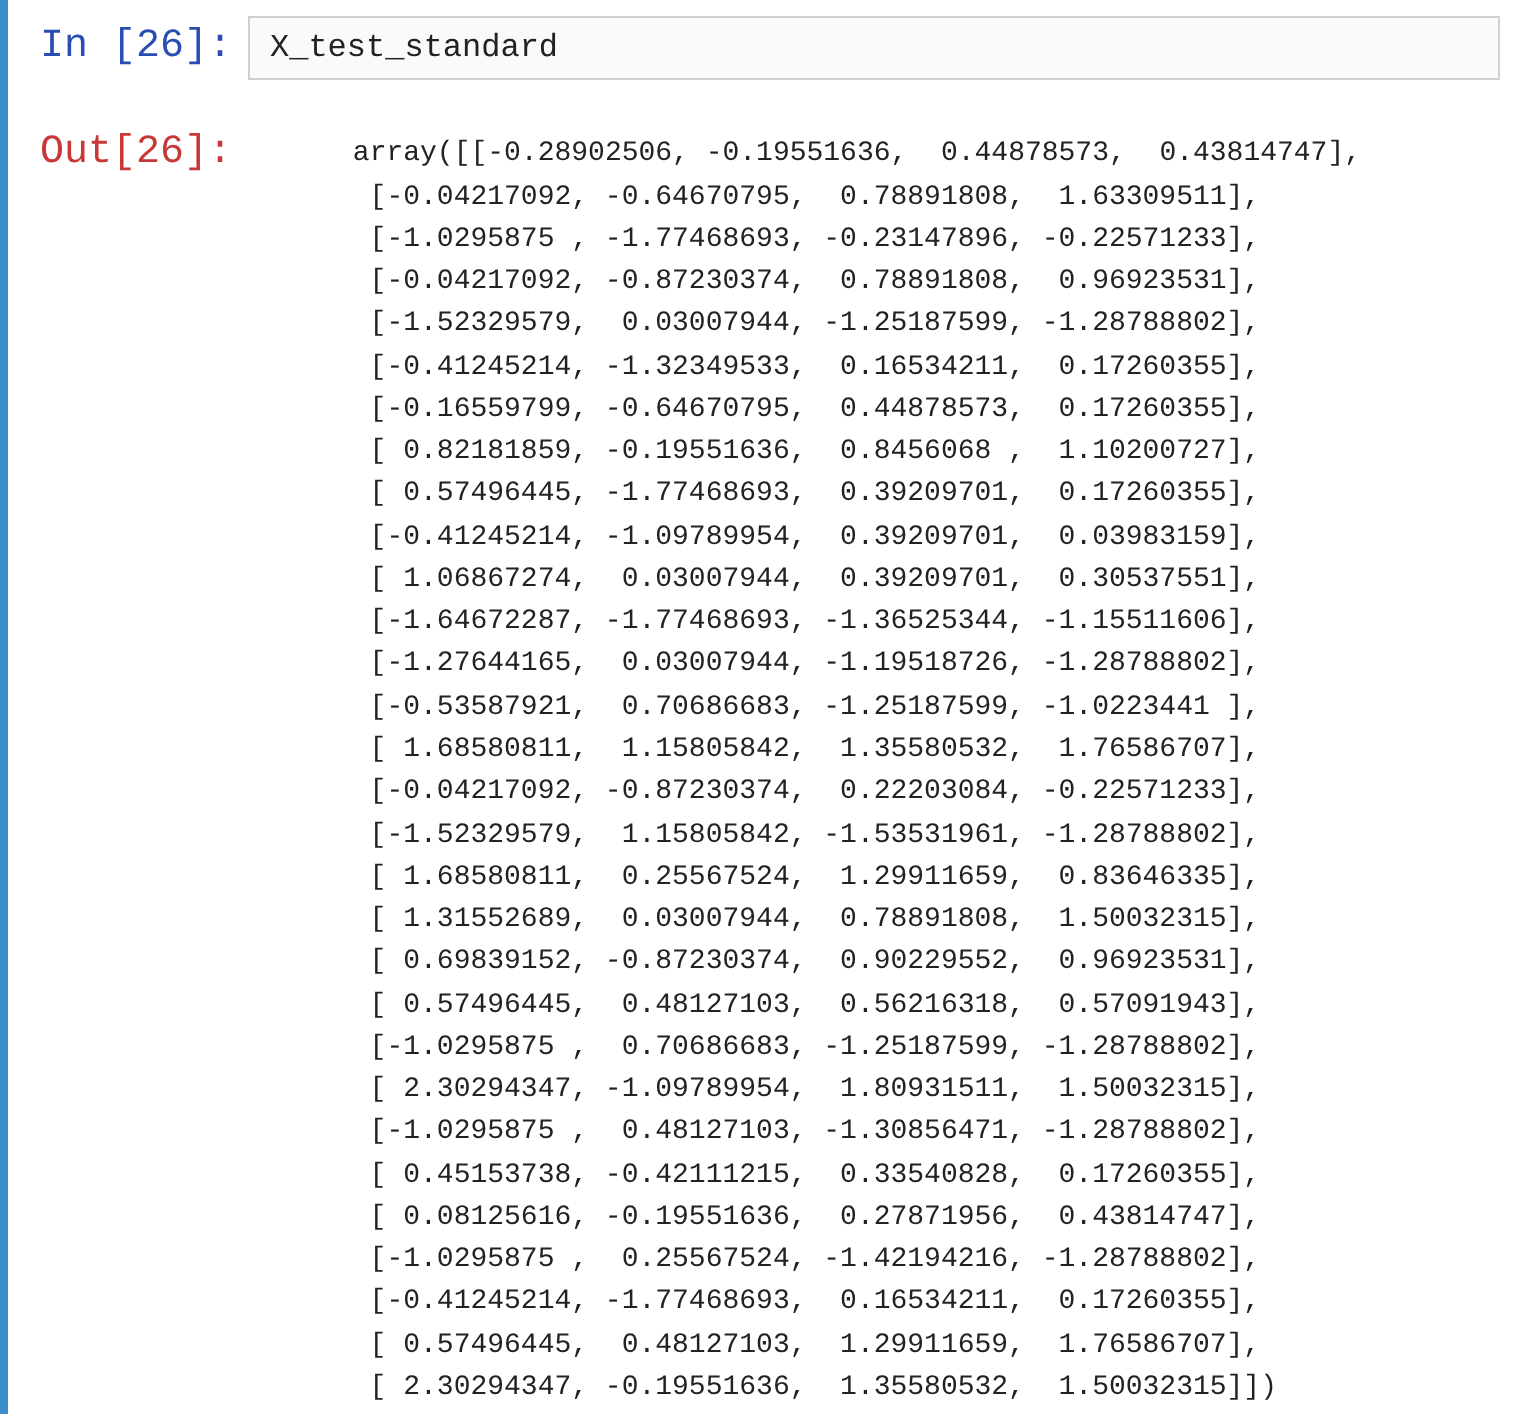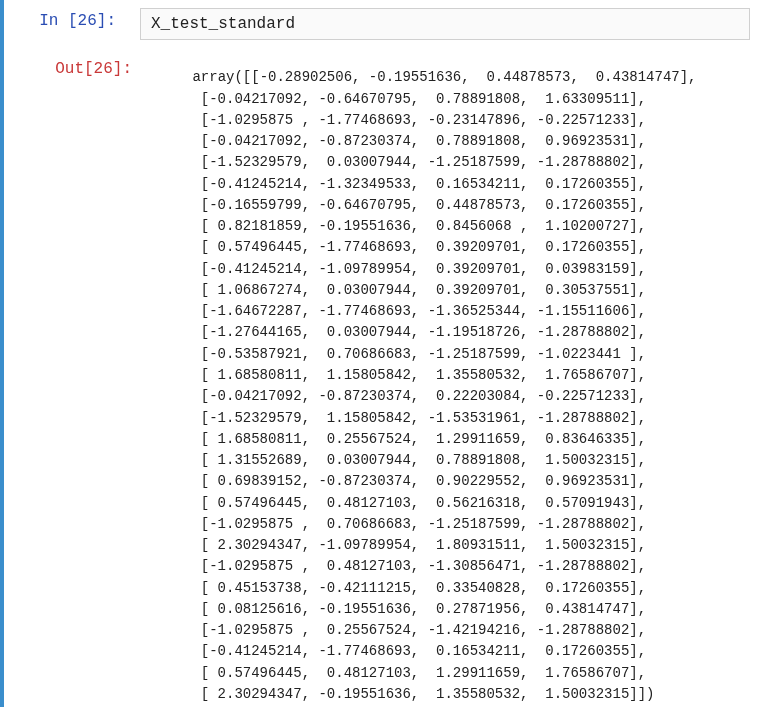--- a/index.html
+++ b/index.html
@@ -18,33 +18,32 @@
       border-left: 4px solid #3a8ecc;
       padding: 8px 0;
     }
     .prompt-col {
       display: flex;
       flex-direction: column;
       flex-shrink: 0;
     }
     .prompt {
       font-family: "Consolas", "Courier New", monospace;
-      font-size: 16px;
+      font-size: 20px;
       text-align: right;
       padding: 4px 8px 4px 4px;
       width: 120px;
       white-space: pre;
     }
     .prompt-in {
       color: #2a4db3;
     }
     .prompt-out {
       color: #c93838;
       margin-top: 22px;
-      margin-left: 16px;
     }
     .content-col {
       flex: 1;
       display: flex;
       flex-direction: column;
       min-width: 0;
     }
     .input-box {
       border: 1px solid #d0d0d0;
       background: #fafafa;

